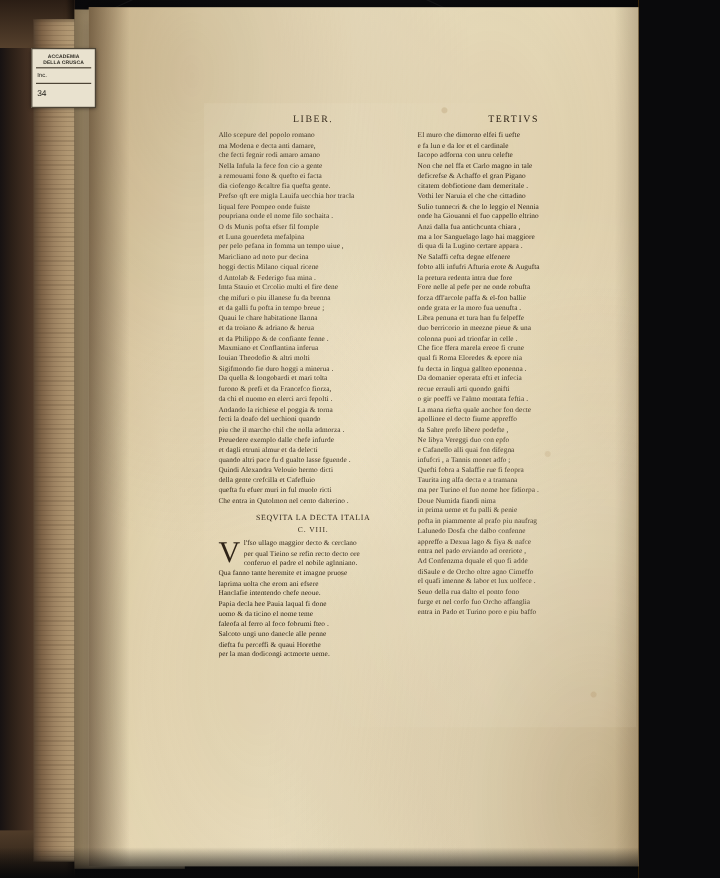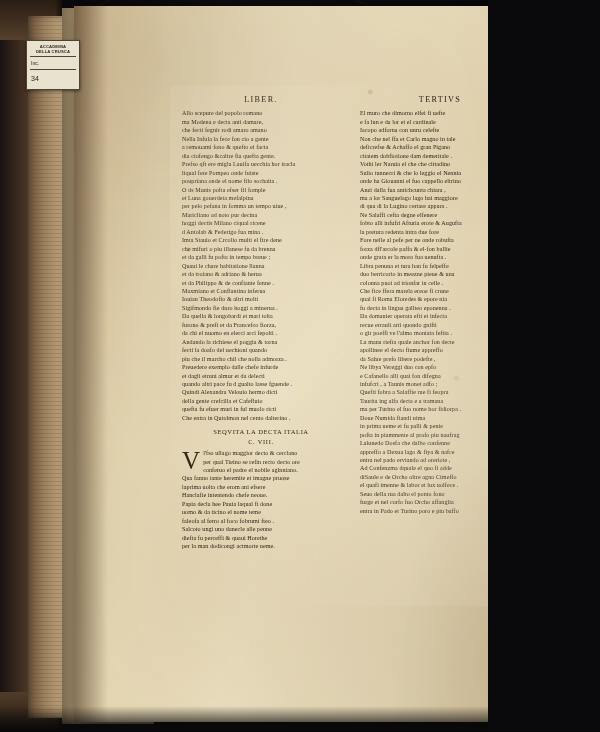--- a/index.html
+++ b/index.html
@@ -8,21 +8,21 @@
     background: #0a0a0c;
   }
   body {
     width: 600px;
     height: 732px;
     overflow: hidden;
     font-family: "Liberation Serif", serif;
   }
   #page {
     position: relative;
-    width: 488px;
+    width: 532px;
     height: 732px;
     background: #a16207;
     overflow: hidden;
   }
 
   
   .bg {
     position: absolute;
     inset: 0;
     background:
@@ -188,21 +188,21 @@
     position: absolute;
     color: #2c2115;
     font-family: "Liberation Serif", serif;
     font-size: 6.1px;
     line-height: 8.45px;
     text-align: justify;
     text-justify: inter-word;
     letter-spacing: 0.01em;
   }
   .column.c1 { left: 182px; top: 96px; width: 158px; }
-  .column.c2 { left: 360px; top: 96px; width: 160px; }
+  .column.c2 { left: 348px; top: 96px; width: 160px; }
 
   .colhead {
     font-size: 8.2px;
     letter-spacing: 0.16em;
     text-align: center;
     margin-bottom: 5px;
     color: #2b2014;
   }
   .line { display: block; white-space: nowrap; overflow: hidden; }
 

